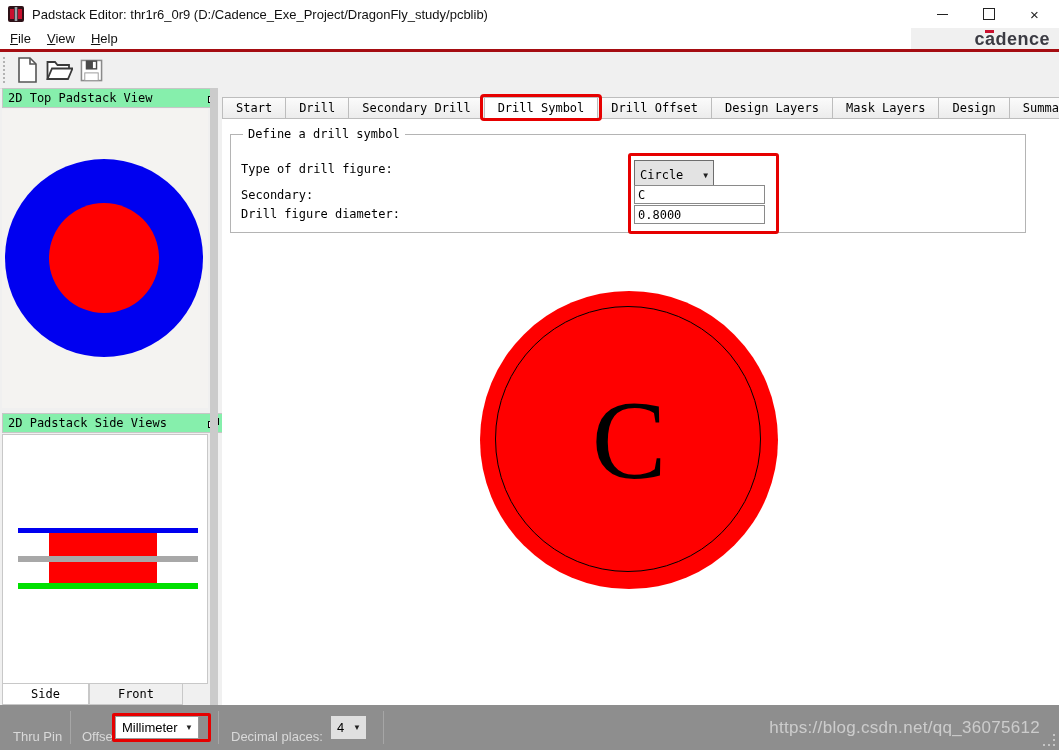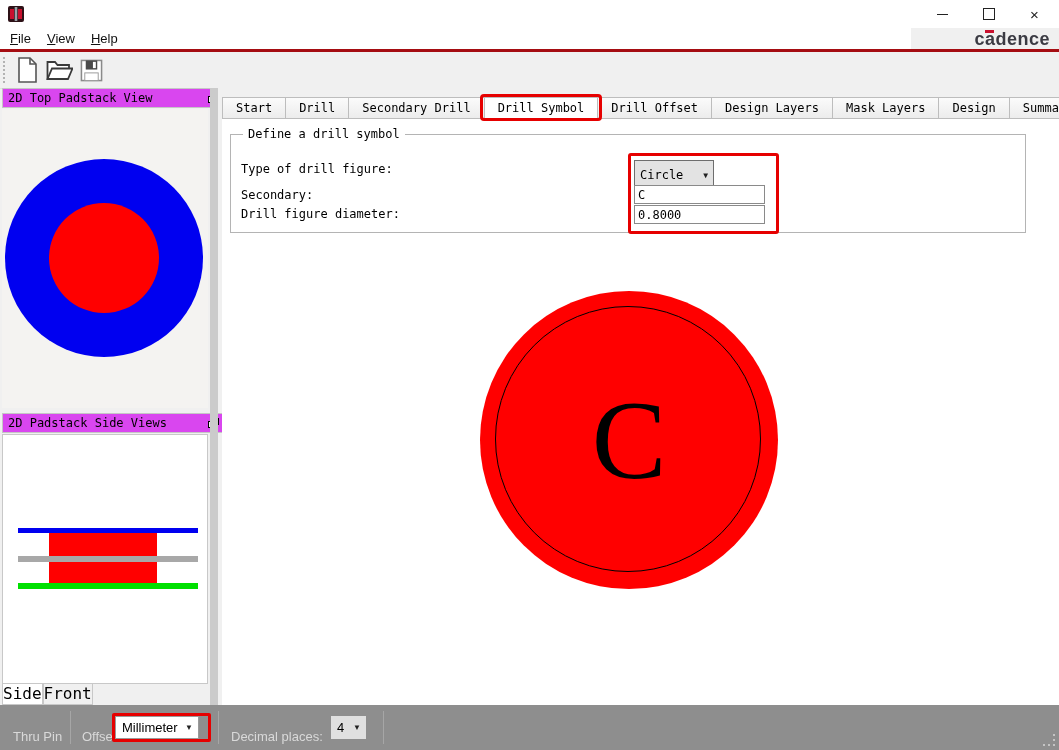--- a/index.html
+++ b/index.html
@@ -28,42 +28,42 @@
            letter-spacing:0.5px; color:#3b3b43; line-height:20px;text-align:center; }
   .brand-bar { position:absolute; left:11px; top:1px; width:9px; height:3px; background:#c8102e; }
   .red-rule { position:absolute; left:0; top:49px; width:1059px; height:3px; background:#a50d12; }
 
   
   .toolbar { position:absolute; left:0; top:52px; width:1059px; height:36px; background:#f0f0f0; border-bottom:1px solid #e2e2e2; }
   .tb-grip { position:absolute; left:3px; top:5px; height:26px; width:3px; border-left:2px dotted #b3b3b3; }
   .tb-btn { position:absolute; top:3px; width:30px; height:30px; display:flex; align-items:center; justify-content:center; }
 
   
-  .panel-header { position:absolute; left:2px; width:240px; height:20px; background:#d946ef;
+  .panel-header { position:absolute; left:2px; width:240px; height:20px; background:#86efac;
     border:1px solid #c6c6c6; box-sizing:border-box; display:flex; align-items:center;
     font-family:"DejaVu Sans Mono", monospace; font-size:12px; color:#000; }
   .panel-header .ph-title { padding-left:5px; flex:1; white-space:nowrap; }
   .ph-btn { width:16px; height:16px; display:flex; align-items:center; justify-content:center; margin-right:2px; }
   .ph-close { font-size:13px; font-weight:bold; color:#000; }
 
   .hdr-top   { top:88px; }
   .canvas-top { position:absolute; left:2px; top:109px; width:206px; height:299px; background:#f4f3f1; }
   .pad-blue { position:absolute; left:3px; top:50px; width:198px; height:198px; border-radius:50%; background:#0000f0; }
   .pad-red-inner { position:absolute; left:47px; top:94px; width:110px; height:110px; border-radius:50%; background:#ff0000; }
 
   .hdr-side  { top:413px; }
   .canvas-side { position:absolute; left:2px; top:434px; width:206px; height:250px; background:#ffffff;
     border:1px solid #c8c8c8; box-sizing:border-box; }
   .sv-blue  { position:absolute; left:15px; top:93px;  width:180px; height:5px; background:#0000f0; }
   .sv-barrel{ position:absolute; left:46px; top:98px;  width:108px; height:51px; background:#ff0000; }
   .sv-gray  { position:absolute; left:15px; top:121px; width:180px; height:6px; background:#a8a8a8; }
   .sv-green { position:absolute; left:15px; top:148px; width:180px; height:6px; background:#00e000; }
 
   .sv-tabs { position:absolute; left:2px; top:684px; height:21px; display:flex; }
-  .sv-tab { font-family:"DejaVu Sans Mono", monospace; font-size:16px; line-height:20px; padding:0 0;
+  .sv-tab { font-family:"DejaVu Sans Mono", monospace; font-size:12px; line-height:20px; padding:0 28px;
     background:#f0f0f0; border:1px solid #c8c8c8; border-top:none; box-sizing:border-box; }
   .sv-tab.active { background:#ffffff; border-top:none; }
 
   .v-splitter { position:absolute; left:210px; top:88px; width:8px; height:617px; background:#cbcbcb; }
 
   
   .tabs-strip-bg { position:absolute; left:218px; top:88px; width:841px; height:31px; background:#f0f0f0; }
   .content-panel { position:absolute; left:222px; top:118px; width:837px; height:587px; background:#ffffff; border-top:1px solid #d4d4d4; }
 
   .tabs-row { position:absolute; left:222px; top:97px; height:22px; display:flex; }
@@ -128,20 +128,21 @@
 
 <div class="titlebar">
   <span class="app-icon">
     <svg width="16" height="16" viewBox="0 0 16 16">
         <rect width="16" height="16" rx="2" fill="#2d1117"></rect>
         <rect x="2" y="3" width="4" height="10" fill="#c8102e"></rect>
         <rect x="10" y="3" width="4" height="10" fill="#c8102e"></rect>
         <rect x="6.7" y="1" width="2.6" height="14" fill="#9aa0a6"></rect>
       </svg>
   </span>
+  <span class="title-text">Padstack Editor: thr1r6_0r9  (D:/Cadence_Exe_Project/DragonFly_study/pcblib)</span>
   <div class="win-btn win-min">
       <span class="min-glyph"></span>
     </div>
   <div class="win-btn win-max">
       <span class="max-glyph"></span>
     </div>
   <div class="win-btn win-close">×</div>
 </div>
 
 <div class="menubar">
@@ -259,20 +260,21 @@
       <span class="arrow">▼</span>
     </span>
   </span>
   <span class="sb-sep sep2"></span>
   <span class="sb-label sb-dec-lbl">Decimal places:</span>
   <span class="dec-dd">
     <span>4</span>
     <span class="arrow">▼</span>
   </span>
   <span class="sb-sep sep3"></span>
+  <span class="watermark">https://blog.csdn.net/qq_36075612</span>
   <span class="grip">
       <i class="d1"></i>
       <i class="d2"></i>
       <i class="d3"></i>
       <i class="d4"></i>
       <i class="d5"></i>
     </span>
 </div>
 
 </body></html>

